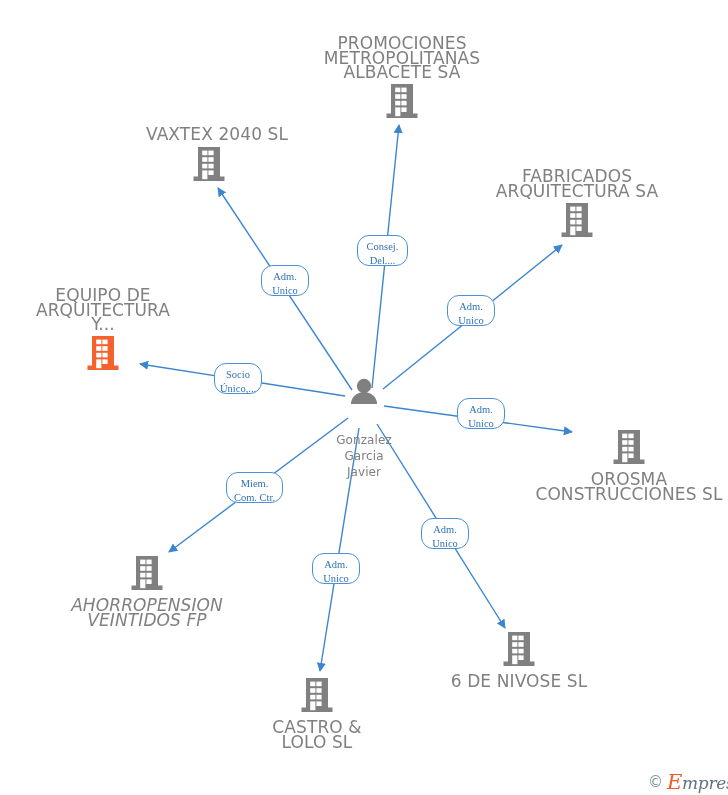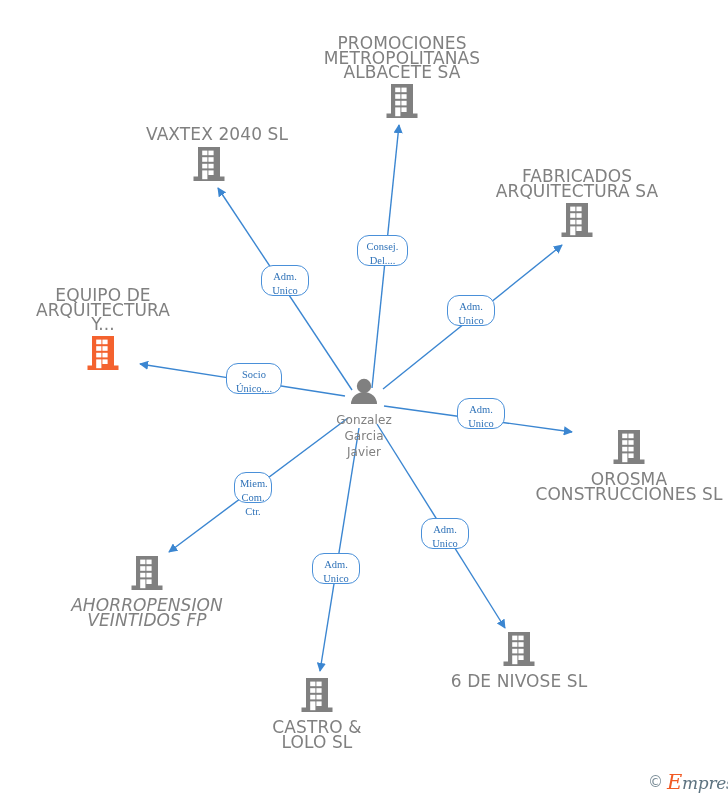--- a/index.html
+++ b/index.html
@@ -213,34 +213,34 @@
       <div class="node-label" style="left: -7px; top: 288px; width: 220px;">EQUIPO DE
 ARQUITECTURA
 Y...</div>
       <div class="node-label" style="left: 519px; top: 472px; width: 220px;">OROSMA
 CONSTRUCCIONES SL</div>
       <div class="node-label" style="left: 37px; top: 598px; width: 220px; font-style: italic;">AHORROPENSION
 VEINTIDOS FP</div>
       <div class="node-label" style="left: 207px; top: 720px; width: 220px;">CASTRO &amp;
 LOLO SL</div>
       <div class="node-label" style="left: 409px; top: 674px; width: 220px;">6 DE NIVOSE SL</div>
-      <div class="node-label person-label" style="left: 284px; top: 412px; width: 160px;">Gonzalez
+      <div class="node-label person-label" style="left: 284px; top: 432px; width: 160px;">Gonzalez
 Garcia
 Javier</div>
       <div class="edge-label" style="left: 357px; top: 235px; width: 51px; height: 31px;">Consej.
 Del....</div>
       <div class="edge-label" style="left: 261px; top: 265px; width: 48px; height: 31px;">Adm.
 Unico</div>
       <div class="edge-label" style="left: 447px; top: 295px; width: 48px; height: 31px;">Adm.
 Unico</div>
-      <div class="edge-label" style="left: 214px; top: 363px; width: 56px; height: 31px; margin-left: 12px;">Socio
+      <div class="edge-label" style="left: 214px; top: 363px; width: 48px; height: 31px;">Socio
 Único,...</div>
       <div class="edge-label" style="left: 457px; top: 398px; width: 48px; height: 31px;">Adm.
 Unico</div>
-      <div class="edge-label" style="left: 226px; top: 472px; width: 38px; height: 31px; margin-left: 8px;">Miem.
+      <div class="edge-label" style="left: 226px; top: 472px; width: 57px; height: 31px;">Miem.
 Com. Ctr.</div>
       <div class="edge-label" style="left: 312px; top: 553px; width: 48px; height: 31px;">Adm.
 Unico</div>
       <div class="edge-label" style="left: 421px; top: 518px; width: 48px; height: 31px;">Adm.
 Unico</div>
     </div>
 
   <div class="watermark" style="left:648px; top:770px;">
     <span class="wm-c">©</span>
     <span class="wm-text"><span class="wm-e">E</span><span>mpresia</span></span>

